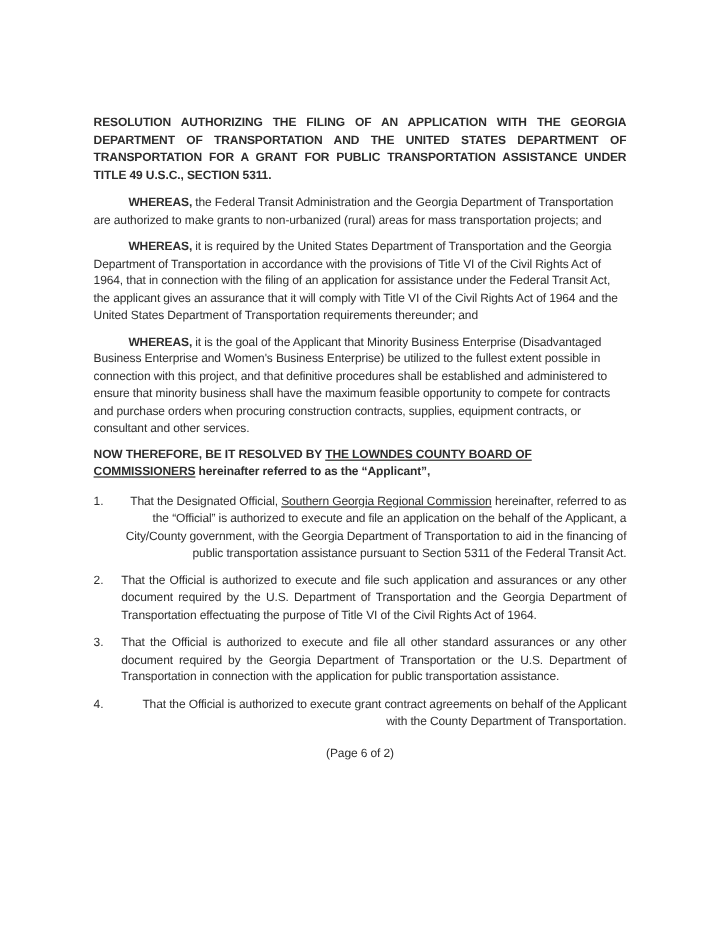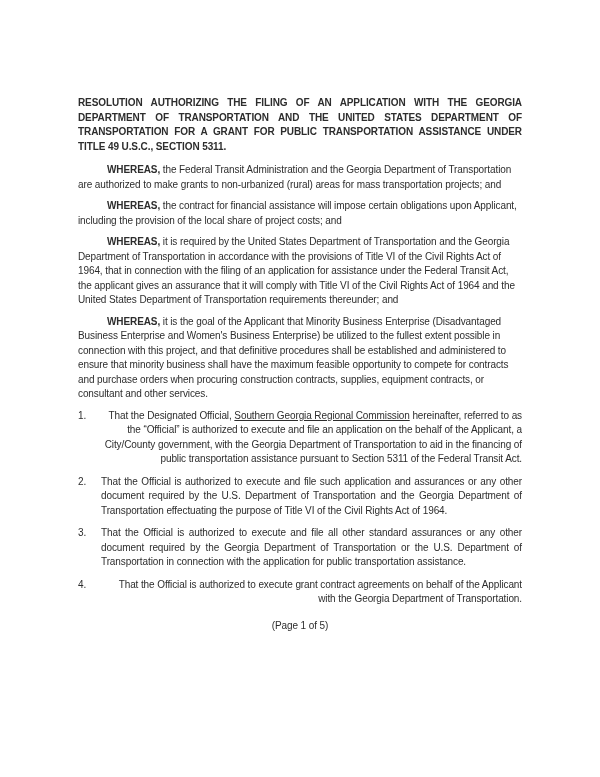--- a/index.html
+++ b/index.html
@@ -50,41 +50,41 @@
 </style>
 </head>
 <body>
 
 <div class="page">
 
   <p class="title">RESOLUTION AUTHORIZING THE FILING OF AN APPLICATION WITH THE GEORGIA DEPARTMENT OF TRANSPORTATION AND THE UNITED STATES DEPARTMENT OF TRANSPORTATION FOR A GRANT FOR PUBLIC TRANSPORTATION ASSISTANCE UNDER TITLE 49 U.S.C., SECTION 5311.</p>
 
   <p class="para"><b class="lead">WHEREAS,</b><span> the Federal Transit Administration and the Georgia Department of Transportation are authorized to make grants to non-urbanized (rural) areas for mass transportation projects; and</span></p>
 
-  <p class="para"><b class="lead">WHEREAS,</b><span> the contract for financial assistance will impose certain obligations upon Applicant, including the provision of the local share of project costs; and</span></p>
 
   <p class="para"><b class="lead">WHEREAS,</b><span> it is required by the United States Department of Transportation and the Georgia Department of Transportation in accordance with the provisions of Title VI of the Civil Rights Act of 1964, that in connection with the filing of an application for assistance under the Federal Transit Act, the applicant gives an assurance that it will comply with Title VI of the Civil Rights Act of 1964 and the United States Department of Transportation requirements thereunder; and</span></p>
 
   <p class="para"><b class="lead">WHEREAS,</b><span> it is the goal of the Applicant that Minority Business Enterprise (Disadvantaged Business Enterprise and Women's Business Enterprise) be utilized to the fullest extent possible in connection with this project, and that definitive procedures shall be established and administered to ensure that minority business shall have the maximum feasible opportunity to compete for contracts and purchase orders when procuring construction contracts, supplies, equipment contracts, or consultant and other services.</span></p>
 
+  <p class="resolution"><span>NOW THEREFORE, BE IT RESOLVED BY </span><span class="underline">THE LOWNDES COUNTY BOARD OF COMMISSIONERS</span><span> hereinafter referred to as the “Applicant”,</span></p>
 
   <ol class="items">
     <li>
       <span class="num">1.</span>
       <span class="item-text"><span>That the Designated Official, </span><span class="underline">Southern Georgia Regional Commission</span><span> hereinafter, referred to as the “Official” is authorized to execute and file an application on the behalf of the Applicant, a City/County government, with the Georgia Department of Transportation to aid in the financing of public transportation assistance pursuant to Section 5311 of the Federal Transit Act.</span></span>
     </li>
     <li>
       <span class="num">2.</span>
       <span class="item-text justify"><span>That the Official is authorized to execute and file such application and assurances or any other document required by the U.S. Department of Transportation and the Georgia Department of Transportation effectuating the purpose of Title VI of the Civil Rights Act of 1964.</span><span class="underline"></span><span></span></span>
     </li>
     <li>
       <span class="num">3.</span>
       <span class="item-text justify"><span>That the Official is authorized to execute and file all other standard assurances or any other document required by the Georgia Department of Transportation or the U.S. Department of Transportation in connection with the application for public transportation assistance.</span><span class="underline"></span><span></span></span>
     </li>
     <li>
       <span class="num">4.</span>
-      <span class="item-text"><span>That the Official is authorized to execute grant contract agreements on behalf of the Applicant with the Georgia Department of Transportation.</span><span class="underline"></span><span></span></span>
+      <span class="item-text"><span>That the Official is authorized to execute grant contract agreements on behalf of the Applicant with the County Department of Transportation.</span><span class="underline"></span><span></span></span>
     </li>
   </ol>
 
-  <p class="footer">(Page 1 of 5)</p>
+  <p class="footer">(Page 6 of 2)</p>
 
 </div>
 
 </body></html>

